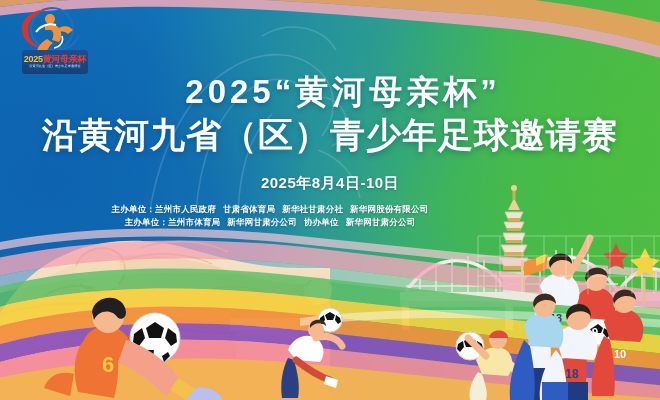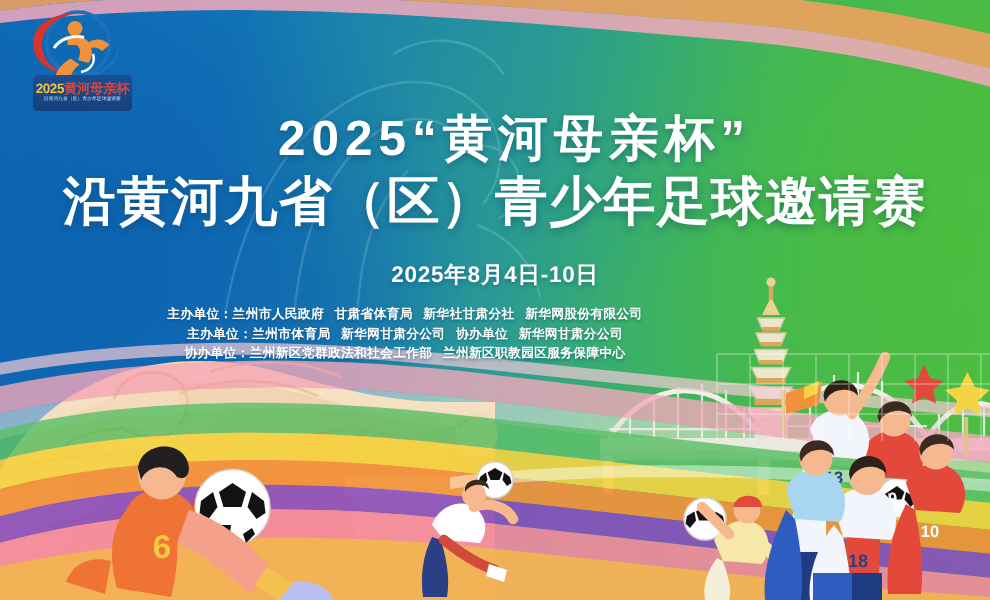--- a/index.html
+++ b/index.html
@@ -338,18 +338,15 @@
     <div class="t-date">2025年8月4日-10日</div>
   </div>
 
   <div class="orgs">
     <div class="org-line">
       <span>主办单位：</span><span>兰州市人民政府</span><span class="sp"></span><span>甘肃省体育局</span><span class="sp"></span><span>新华社甘肃分社</span><span class="sp"></span><span>新华网股份有限公司</span>
     </div>
     <div class="org-line">
       <span>主办单位：</span><span>兰州市体育局</span><span class="sp"></span><span>新华网甘肃分公司</span><span class="sp"></span><span>协办单位</span><span class="sp"></span><span>新华网甘肃分公司</span>
     </div>
-    <div class="org-line">
-      <span>协办单位：</span><span>兰州新区党群政法和社会工作部</span><span class="sp"></span><span>兰州新区职教园区服务保障中心</span>
-    </div>
   </div>
 
 </div>
 
 </body></html>

